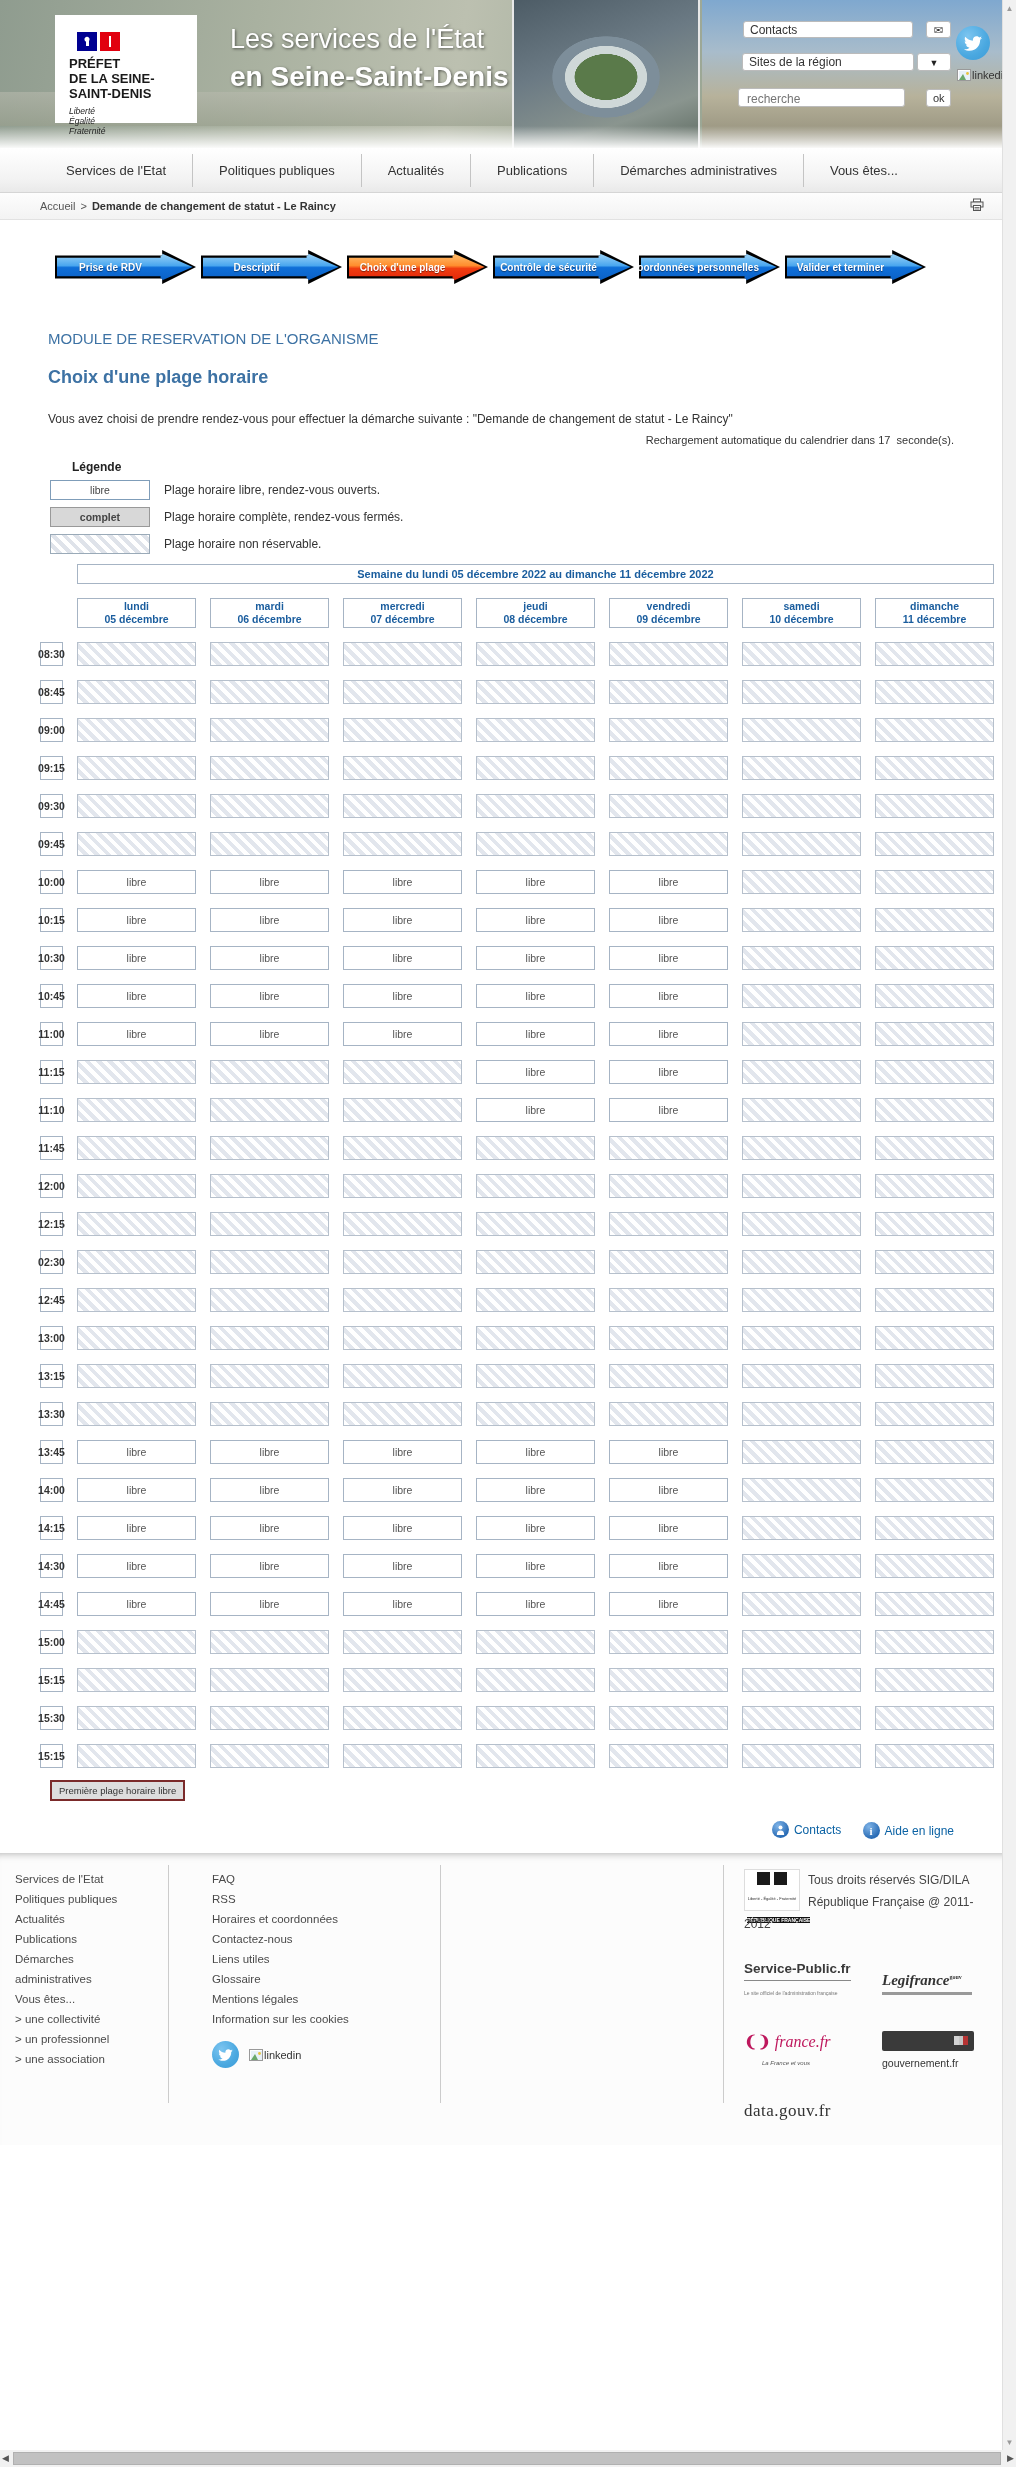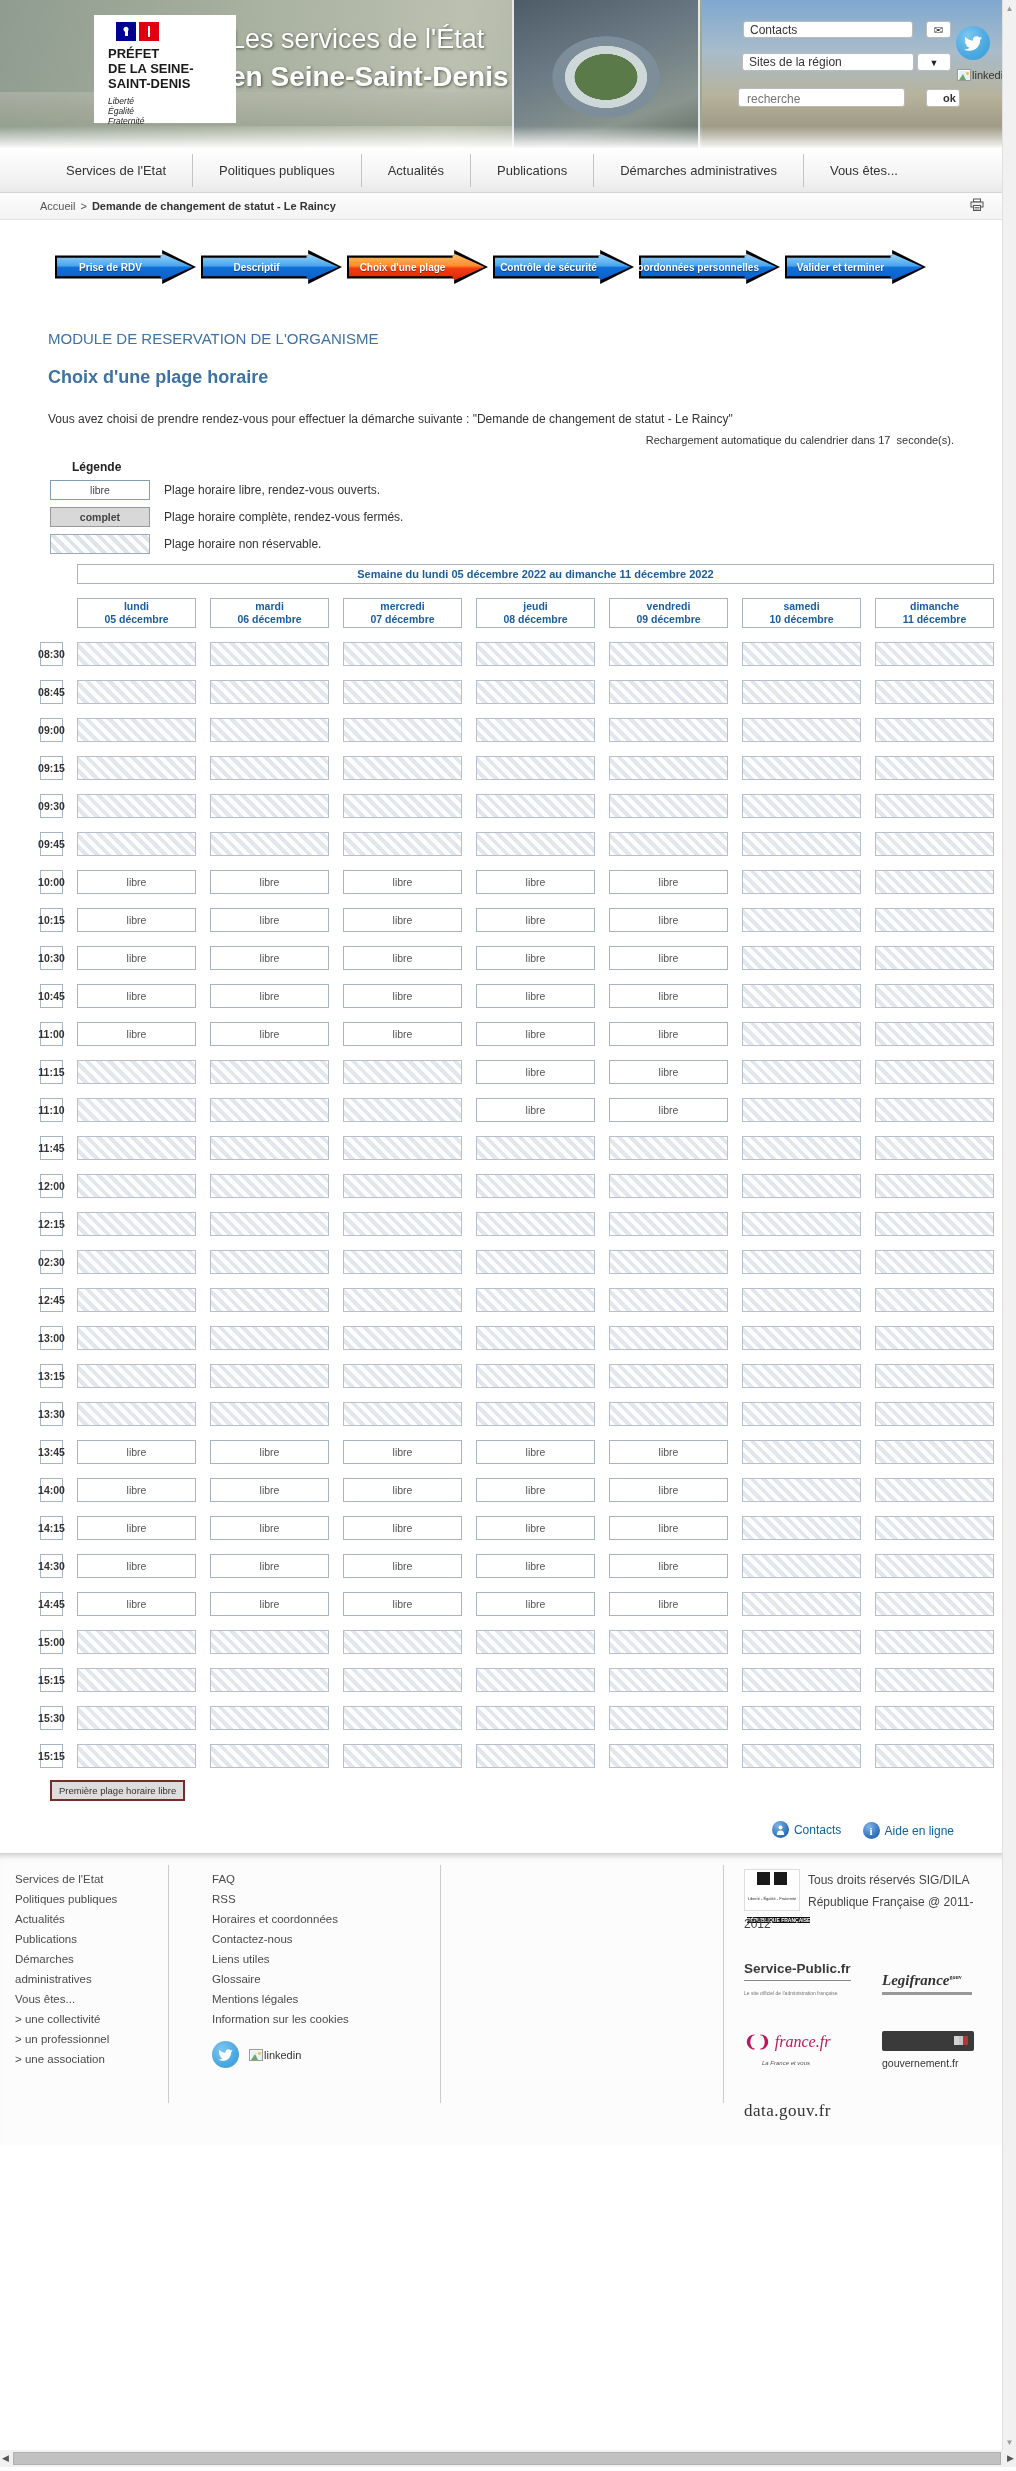--- a/index.html
+++ b/index.html
@@ -7,21 +7,21 @@
        font-family:"Liberation Sans","DejaVu Sans",sans-serif;color:#333;}
 
   
   .header{position:relative;height:148px;
     background:linear-gradient(100deg,#8f9c8f 0%,#a9b1a0 25%,#bcc0b0 45%,#9aa694 70%,#7e8d7e 100%);}
   .header::after{content:"";position:absolute;left:0;right:0;bottom:0;height:22px;
     background:linear-gradient(rgba(255,255,255,0),rgba(255,255,255,.95));}
   .runway{position:absolute;left:0;top:92px;width:512px;height:34px;
     background:linear-gradient(#b7b9ad,#9aa08e);opacity:.6;}
   .logo-box{position:absolute;left:55px;top:15px;width:142px;height:108px;background:#fff;
-    box-sizing:border-box;padding:7px 6px 4px 14px;z-index:3;margin-left:39px;}
+    box-sizing:border-box;padding:17px 6px 4px 14px;z-index:3;}
   .flag{display:flex;gap:3px;margin:0 0 5px 8px;}
   .flag .b{width:20px;height:19px;background:#000091;position:relative;}
   .flag .b::after{content:"";position:absolute;left:5px;top:4px;width:10px;height:11px;
     background:radial-gradient(circle at 50% 30%,#fff 0 2px,transparent 3px),
                linear-gradient(#fff,#fff) 50% 70%/3px 7px no-repeat;}
   .flag .r{width:20px;height:19px;background:#e1000f;position:relative;}
   .flag .r::after{content:"";position:absolute;left:6px;top:4px;width:8px;height:11px;
     background:linear-gradient(#fff,#fff) 50% 50%/2px 11px no-repeat;}
   .agency{font-weight:bold;font-size:13px;line-height:15px;color:#1a1a1a;}
   .motto{margin-top:5px;font-style:italic;font-size:8.5px;line-height:10px;color:#222;}
@@ -39,21 +39,21 @@
     background:linear-gradient(180deg,#7fa8cf 0%,#a8bccb 35%,#b7b29b 65%,#8e8a76 100%);}
   .hctl{position:absolute;z-index:4;box-sizing:border-box;font-size:12px;color:#333;}
   .wbox{background:#fff;border:1px solid #bbb;border-radius:3px;padding:1px 6px;line-height:14px;}
   .ctl-contacts{left:743px;top:21px;width:170px;height:17px;}
   .ctl-env{left:926px;top:21px;width:25px;height:17px;text-align:center;padding:1px 0;font-size:11px;cursor:pointer;}
   .ctl-sites{left:742px;top:53px;width:172px;height:18px;cursor:pointer;}
   .ctl-arrow{left:917px;top:53px;width:34px;height:18px;text-align:center;padding:2px 0;font-size:9px;color:#222;cursor:pointer;}
   .ctl-search{left:738px;top:88px;width:167px;height:19px;}
   .ctl-search input{width:100%;height:15px;border:none;outline:none;font-size:12px;color:#444;
     font-family:"Liberation Sans",sans-serif;background:transparent;}
-  .ctl-ok{left:926px;top:89px;width:25px;height:18px;font-weight:bold;font-size:11px;padding:1px 16px;cursor:pointer;}
+  .ctl-ok{left:926px;top:89px;width:25px;height:18px;font-weight:normal;font-size:11px;padding:1px 6px;cursor:pointer;}
   .tw-circle{position:absolute;width:34px;height:34px;border-radius:50%;
     background:radial-gradient(circle at 35% 30%,#7cc5f0,#4aa8e0 60%,#3d9bd6);display:flex;
     align-items:center;justify-content:center;cursor:pointer;z-index:5;}
   .tw-header{left:956px;top:26px;}
   .broken-img{display:inline-flex;align-items:center;gap:1px;cursor:pointer;}
   .broken-frame{width:14px;height:12px;border:1px solid #999;background:#fdfdfd;display:inline-flex;
     align-items:flex-end;justify-content:center;box-sizing:border-box;}
   .lk-header{position:absolute;left:957px;top:69px;z-index:5;font-size:11px;color:#333;}
 
   

